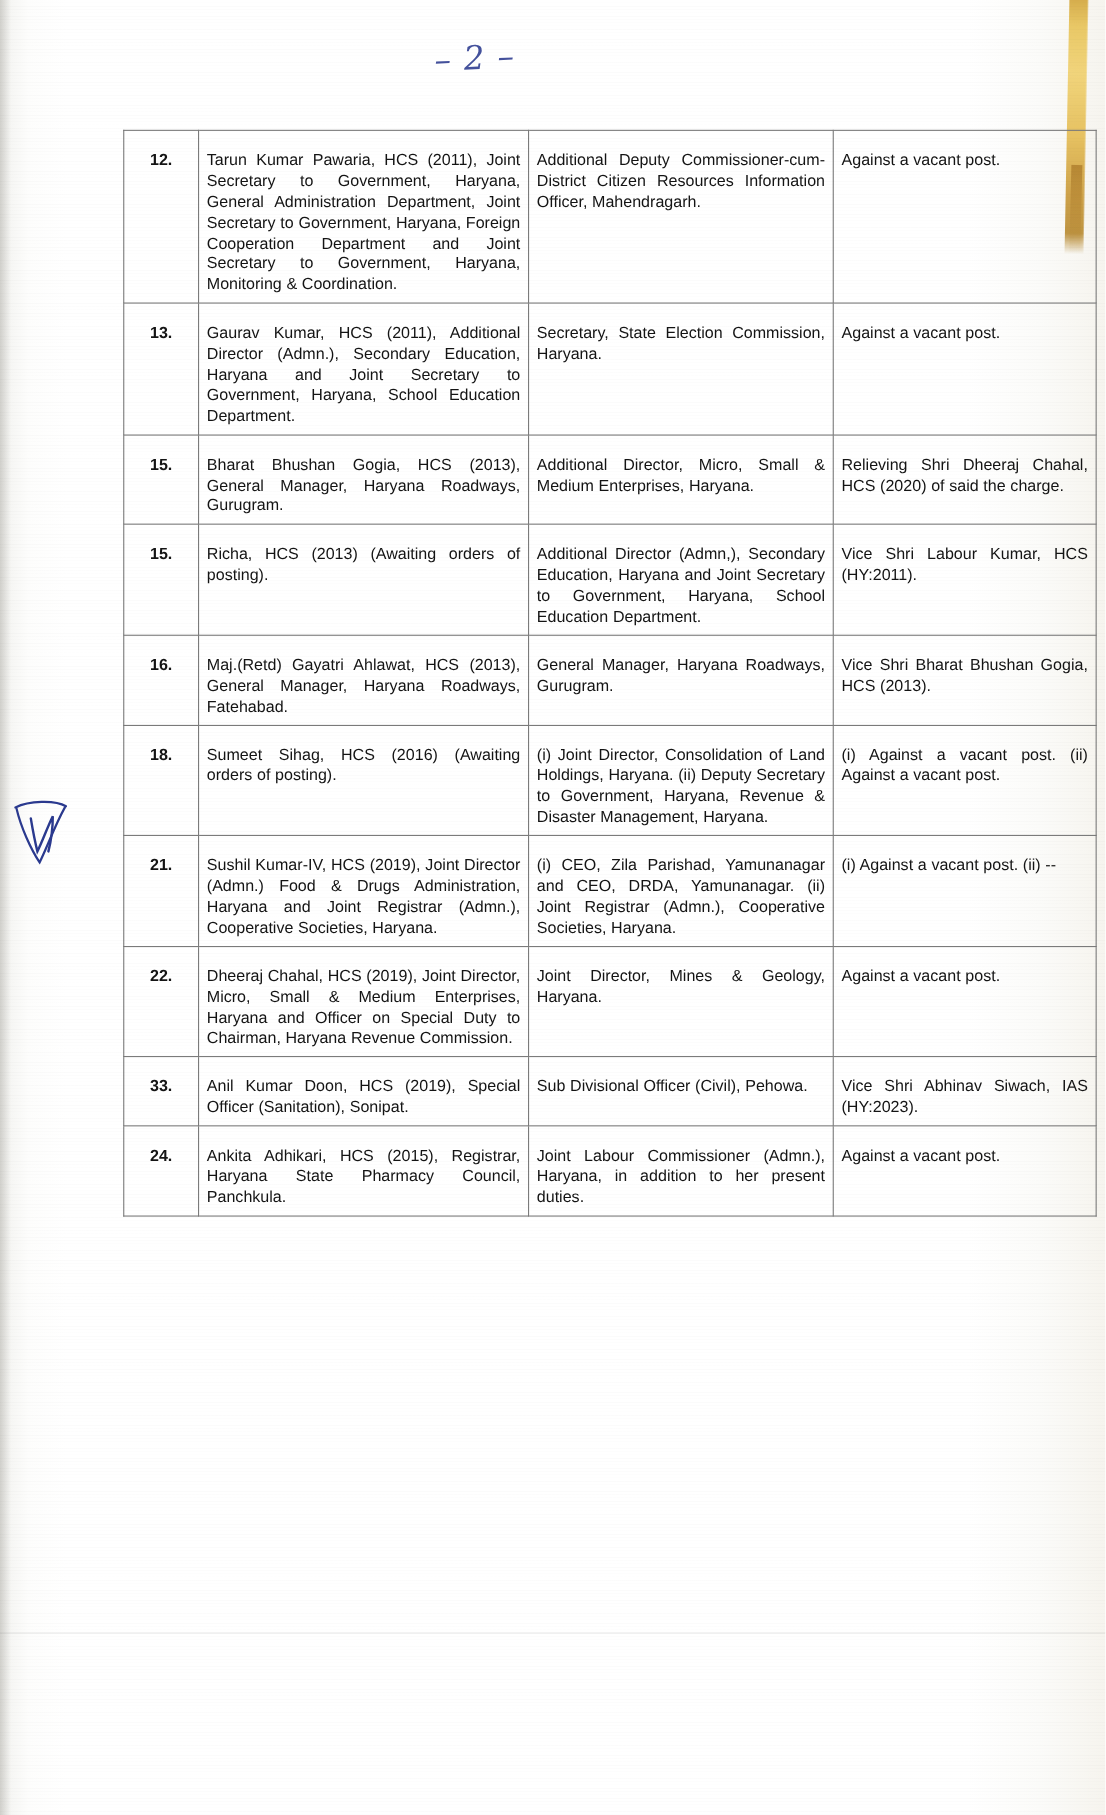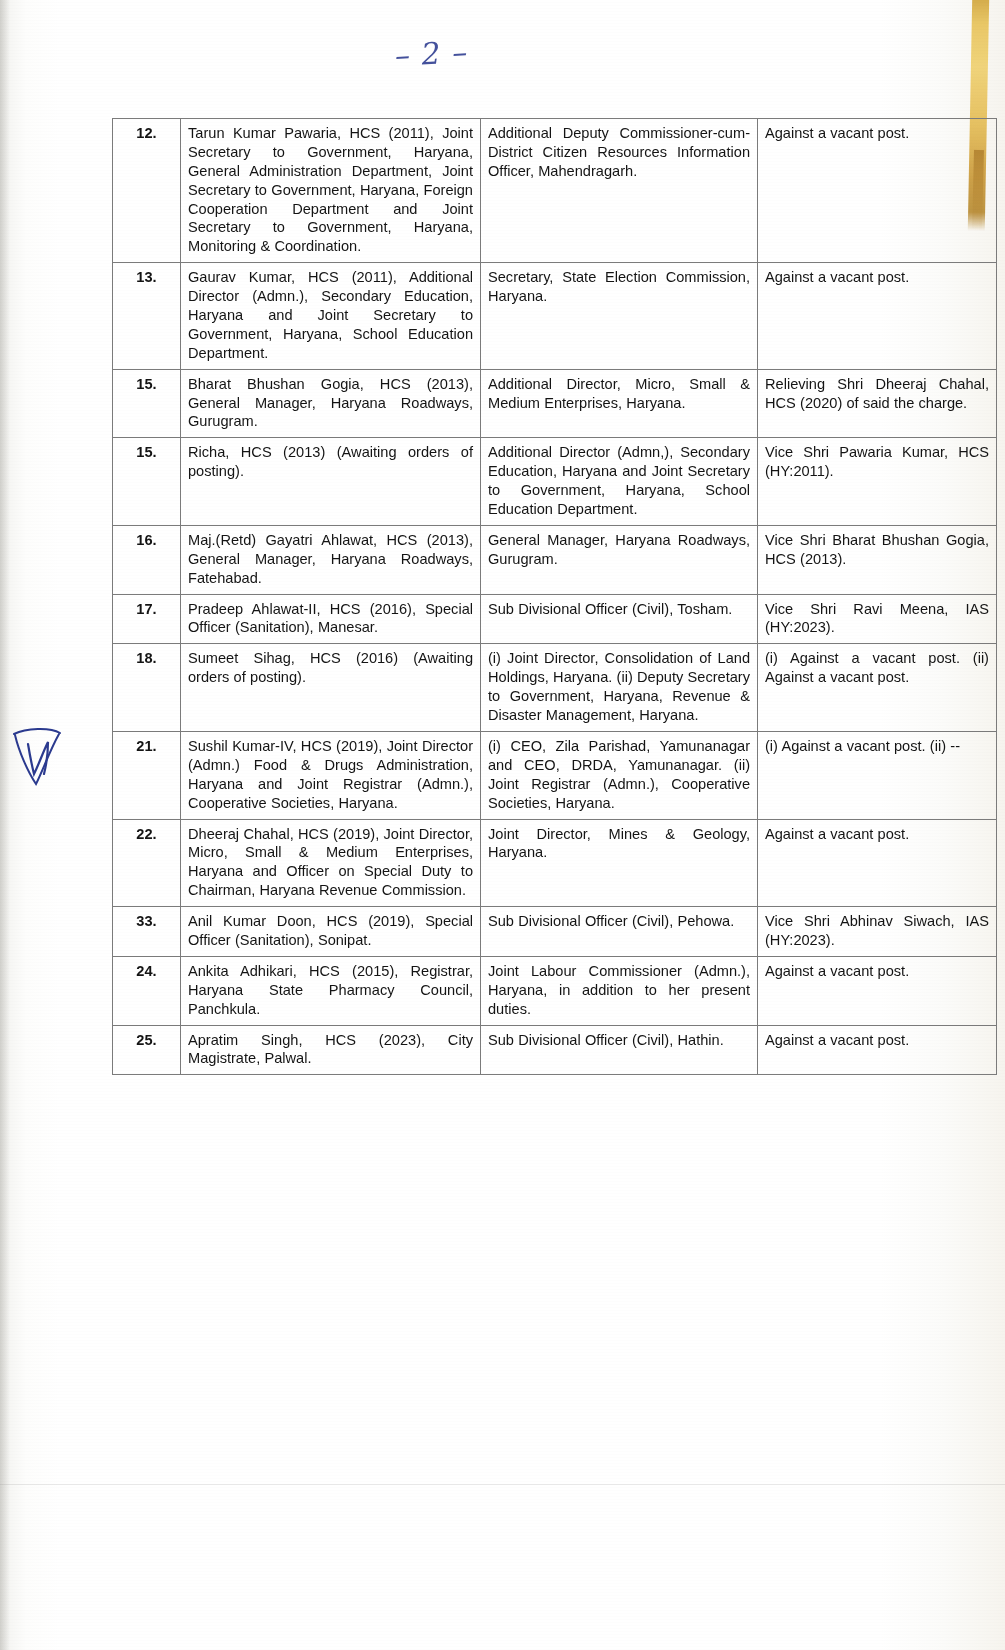--- a/index.html
+++ b/index.html
@@ -91,21 +91,21 @@
   table.doc-table {
     border-collapse: collapse;
     width: 824px;
     table-layout: fixed;
     font-size: 14.6px;
     color: #141414;
   }
   table.doc-table td {
     border: 1px solid #7b7b7b;
     vertical-align: top;
-    padding: 5px 7px 6px 7px;
+    padding: 18px 7px 6px 7px;
     line-height: 1.295;
     text-align: justify;
     text-justify: inter-word;
     word-spacing: 0.2px;
   }
   td.c-sr {
     width: 53px;
     text-align: center;
     font-weight: bold;
     padding-left: 2px;
@@ -205,53 +205,39 @@
         <td class="c-sr">
             <p>15.</p>
           </td>
         <td class="c-officer">
             <p>Richa, HCS (2013) (Awaiting orders of posting).</p>
           </td>
         <td class="c-posting">
             <p>Additional Director (Admn,), Secondary Education, Haryana and Joint Secretary to Government, Haryana, School Education Department.</p>
           </td>
         <td class="c-remarks">
-            <p>Vice Shri Pawaria Kumar, HCS (HY:2011).</p>
+            <p>Vice Shri Labour Kumar, HCS (HY:2011).</p>
           </td>
       </tr>
       <tr>
         <td class="c-sr">
             <p>16.</p>
           </td>
         <td class="c-officer">
             <p>Maj.(Retd) Gayatri Ahlawat, HCS (2013), General Manager, Haryana Roadways, Fatehabad.</p>
           </td>
         <td class="c-posting">
             <p>General Manager, Haryana Roadways, Gurugram.</p>
           </td>
         <td class="c-remarks">
             <p>Vice Shri Bharat Bhushan Gogia, HCS (2013).</p>
           </td>
       </tr>
       <tr>
         <td class="c-sr">
-            <p>17.</p>
-          </td>
-        <td class="c-officer">
-            <p>Pradeep Ahlawat-II, HCS (2016), Special Officer (Sanitation), Manesar.</p>
-          </td>
-        <td class="c-posting">
-            <p>Sub Divisional Officer (Civil), Tosham.</p>
-          </td>
-        <td class="c-remarks">
-            <p>Vice Shri Ravi Meena, IAS (HY:2023).</p>
-          </td>
-      </tr>
-      <tr>
-        <td class="c-sr">
             <p>18.</p>
           </td>
         <td class="c-officer">
             <p>Sumeet Sihag, HCS (2016) (Awaiting orders of posting).</p>
           </td>
         <td class="c-posting">
             <p>(i) Joint Director, Consolidation of Land Holdings, Haryana. (ii) Deputy Secretary to Government, Haryana, Revenue &amp; Disaster Management, Haryana.</p>
           </td>
         <td class="c-remarks">
             <p>(i) Against a vacant post. (ii) Against a vacant post.</p>
@@ -301,34 +287,20 @@
       </tr>
       <tr>
         <td class="c-sr">
             <p>24.</p>
           </td>
         <td class="c-officer">
             <p>Ankita Adhikari, HCS (2015), Registrar, Haryana State Pharmacy Council, Panchkula.</p>
           </td>
         <td class="c-posting">
             <p>Joint Labour Commissioner (Admn.), Haryana, in addition to her present duties.</p>
-          </td>
-        <td class="c-remarks">
-            <p>Against a vacant post.</p>
-          </td>
-      </tr>
-      <tr>
-        <td class="c-sr">
-            <p>25.</p>
-          </td>
-        <td class="c-officer">
-            <p>Apratim Singh, HCS (2023), City Magistrate, Palwal.</p>
-          </td>
-        <td class="c-posting">
-            <p>Sub Divisional Officer (Civil), Hathin.</p>
           </td>
         <td class="c-remarks">
             <p>Against a vacant post.</p>
           </td>
       </tr>
     </tbody>
   </table>
 </div>
 
 <div class="noise"></div>

